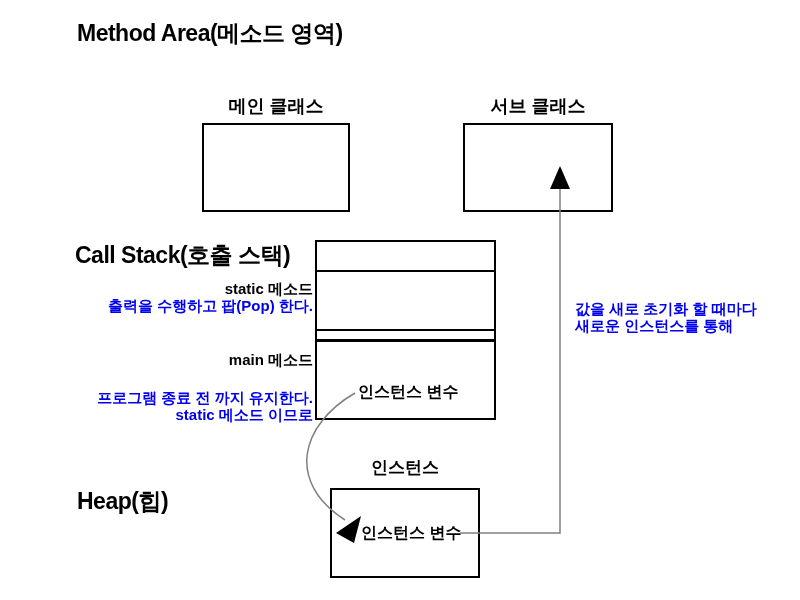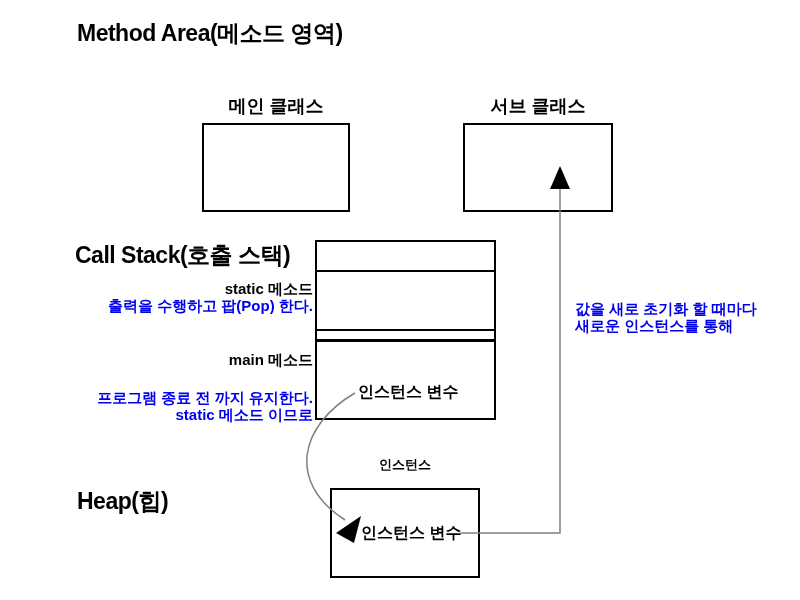--- a/index.html
+++ b/index.html
@@ -27,21 +27,21 @@
   #stack-divider-2{left:317px;top:329px;width:177px;height:2px;}
   #stack-divider-3{left:317px;top:339px;width:177px;height:3px;}
   #label-println{top:280px;}
   #note-println{top:297px;}
   #label-main{top:351px;}
   #note-static-1{top:370px;margin-top:36px;}
   #note-static-2{top:389px;}
   #label-stack-instance-var{left:358px;top:383px;font-size:16px;}
   #note-reference{left:575px;top:300px;line-height:17px;}
   #title-heap{left:77px;top:486px;}
-  #label-instance{left:330px;top:456px;width:150px;font-size:13px;}
+  #label-instance{left:330px;top:456px;width:150px;font-size:17px;}
   #box-heap{left:330px;top:488px;width:150px;height:90px;}
   #label-heap-instance-var{left:361px;top:524px;font-size:16px;}
   #arrow-layer{left:0;top:0;width:800px;height:600px;pointer-events:none;}
 </style>
 </head>
 <body>
 
 <div class="abs big-title" id="title-method-area">Method Area(메소드 영역)</div>
 <div class="abs big-title" id="title-call-stack">Call Stack(호출 스택)</div>
 <div class="abs big-title" id="title-heap">Heap(힙)</div>

